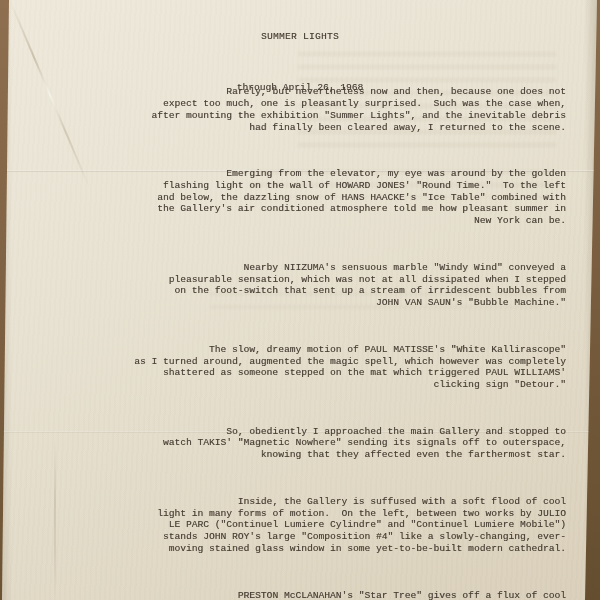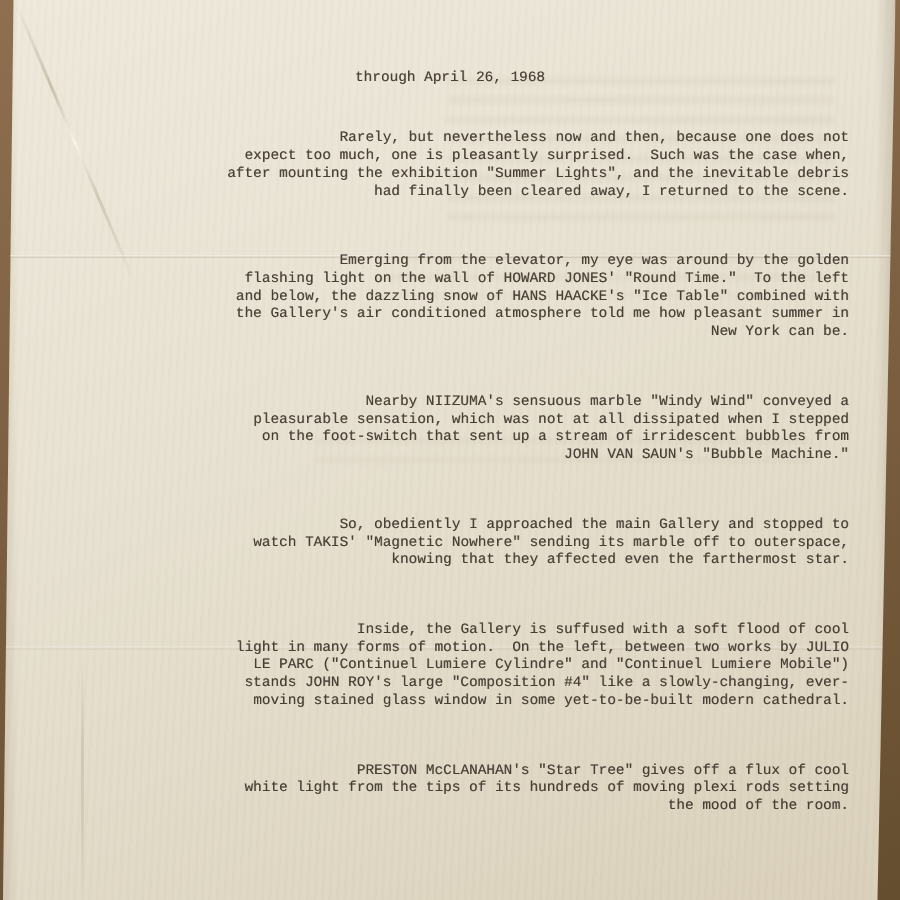--- a/index.html
+++ b/index.html
@@ -61,39 +61,44 @@
   <div class="paper">
     <div class="crease-diag"></div>
     <div class="fold fold-1"></div>
     <div class="fold fold-2"></div>
     <div class="crease-vert"></div>
     <div class="ghost ghost-1"></div>
     <div class="ghost ghost-2"></div>
     <div class="ghost ghost-3"></div>
 
     <div class="doc-header typewriter">
+      <div class="doc-title">SUMMER LIGHTS</div>
       <div class="doc-subtitle">through April 26, 1968</div>
     </div>
 
     <div class="doc-body typewriter">
       <div class="para">          Rarely, but nevertheless now and then, because one does not
 expect too much, one is pleasantly surprised.  Such was the case when,
 after mounting the exhibition "Summer Lights", and the inevitable debris
 had finally been cleared away, I returned to the scene.</div>
       <div class="para">          Emerging from the elevator, my eye was around by the golden
 flashing light on the wall of HOWARD JONES' "Round Time."  To the left
 and below, the dazzling snow of HANS HAACKE's "Ice Table" combined with
 the Gallery's air conditioned atmosphere told me how pleasant summer in
 New York can be.</div>
       <div class="para">          Nearby NIIZUMA's sensuous marble "Windy Wind" conveyed a
 pleasurable sensation, which was not at all dissipated when I stepped
 on the foot-switch that sent up a stream of irridescent bubbles from
 JOHN VAN SAUN's "Bubble Machine."</div>
+      <div class="para">          The slow, dreamy motion of PAUL MATISSE's "White Kallirascope"
+as I turned around, augmented the magic spell, which however was completely
+shattered as someone stepped on the mat which triggered PAUL WILLIAMS'
+clicking sign "Detour."</div>
       <div class="para">          So, obediently I approached the main Gallery and stopped to
-watch TAKIS' "Magnetic Nowhere" sending its marble off to outerspace,
+watch TAKIS' "Magnetic Nowhere" sending its signals off to outerspace,
 knowing that they affected even the farthermost star.</div>
       <div class="para">          Inside, the Gallery is suffused with a soft flood of cool
 light in many forms of motion.  On the left, between two works by JULIO
 LE PARC ("Continuel Lumiere Cylindre" and "Continuel Lumiere Mobile")
 stands JOHN ROY's large "Composition #4" like a slowly-changing, ever-
 moving stained glass window in some yet-to-be-built modern cathedral.</div>
       <div class="para">          PRESTON McCLANAHAN's "Star Tree" gives off a flux of cool
 white light from the tips of its hundreds of moving plexi rods setting
 the mood of the room.</div>
       

